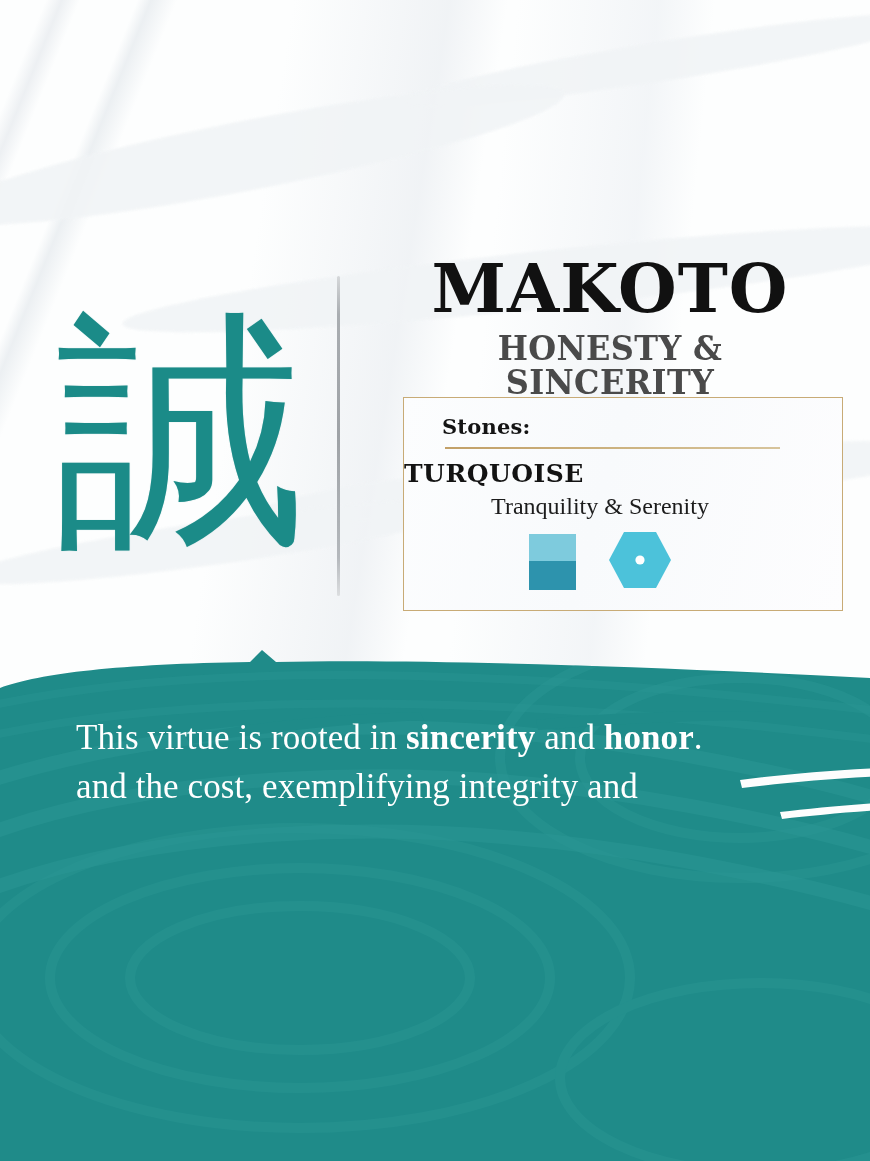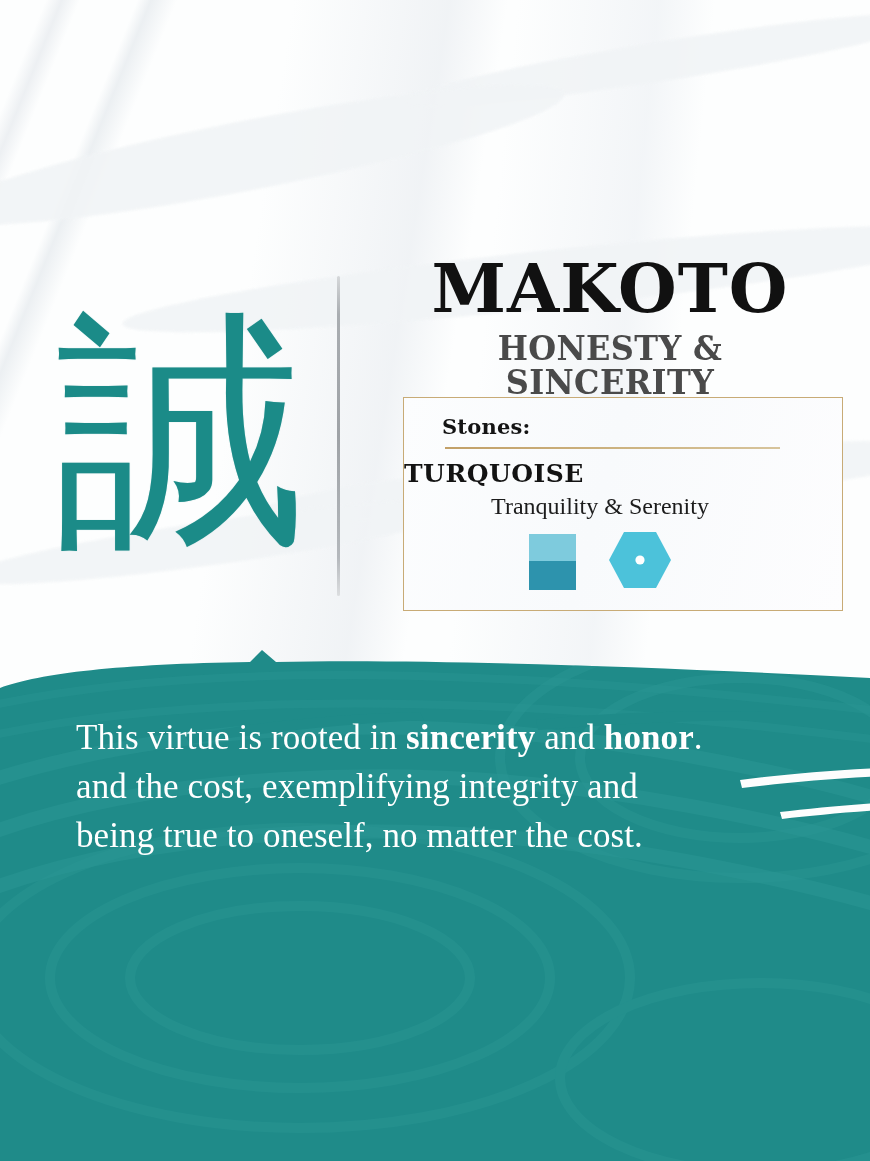--- a/index.html
+++ b/index.html
@@ -216,16 +216,15 @@
         <path d="M966,118 C880,118 800,124 740,132 L742,140 C806,132 886,126 968,126 Z"></path>
         <path d="M980,150 C900,152 830,158 780,164 L782,171 C834,165 904,159 982,158 Z"></path>
       </g>
     </svg>
 
   </div>
 
   <div class="body-text">
     <div><span>This virtue is rooted in </span><b>sincerity</b><span> and </span><b>honor</b><span>.</span></div>
     <div>and the cost, exemplifying integrity and</div>
-    <div>being true to oneself, no matter the cost.</div>
   </div>
 
 </div>
 
 </body></html>

